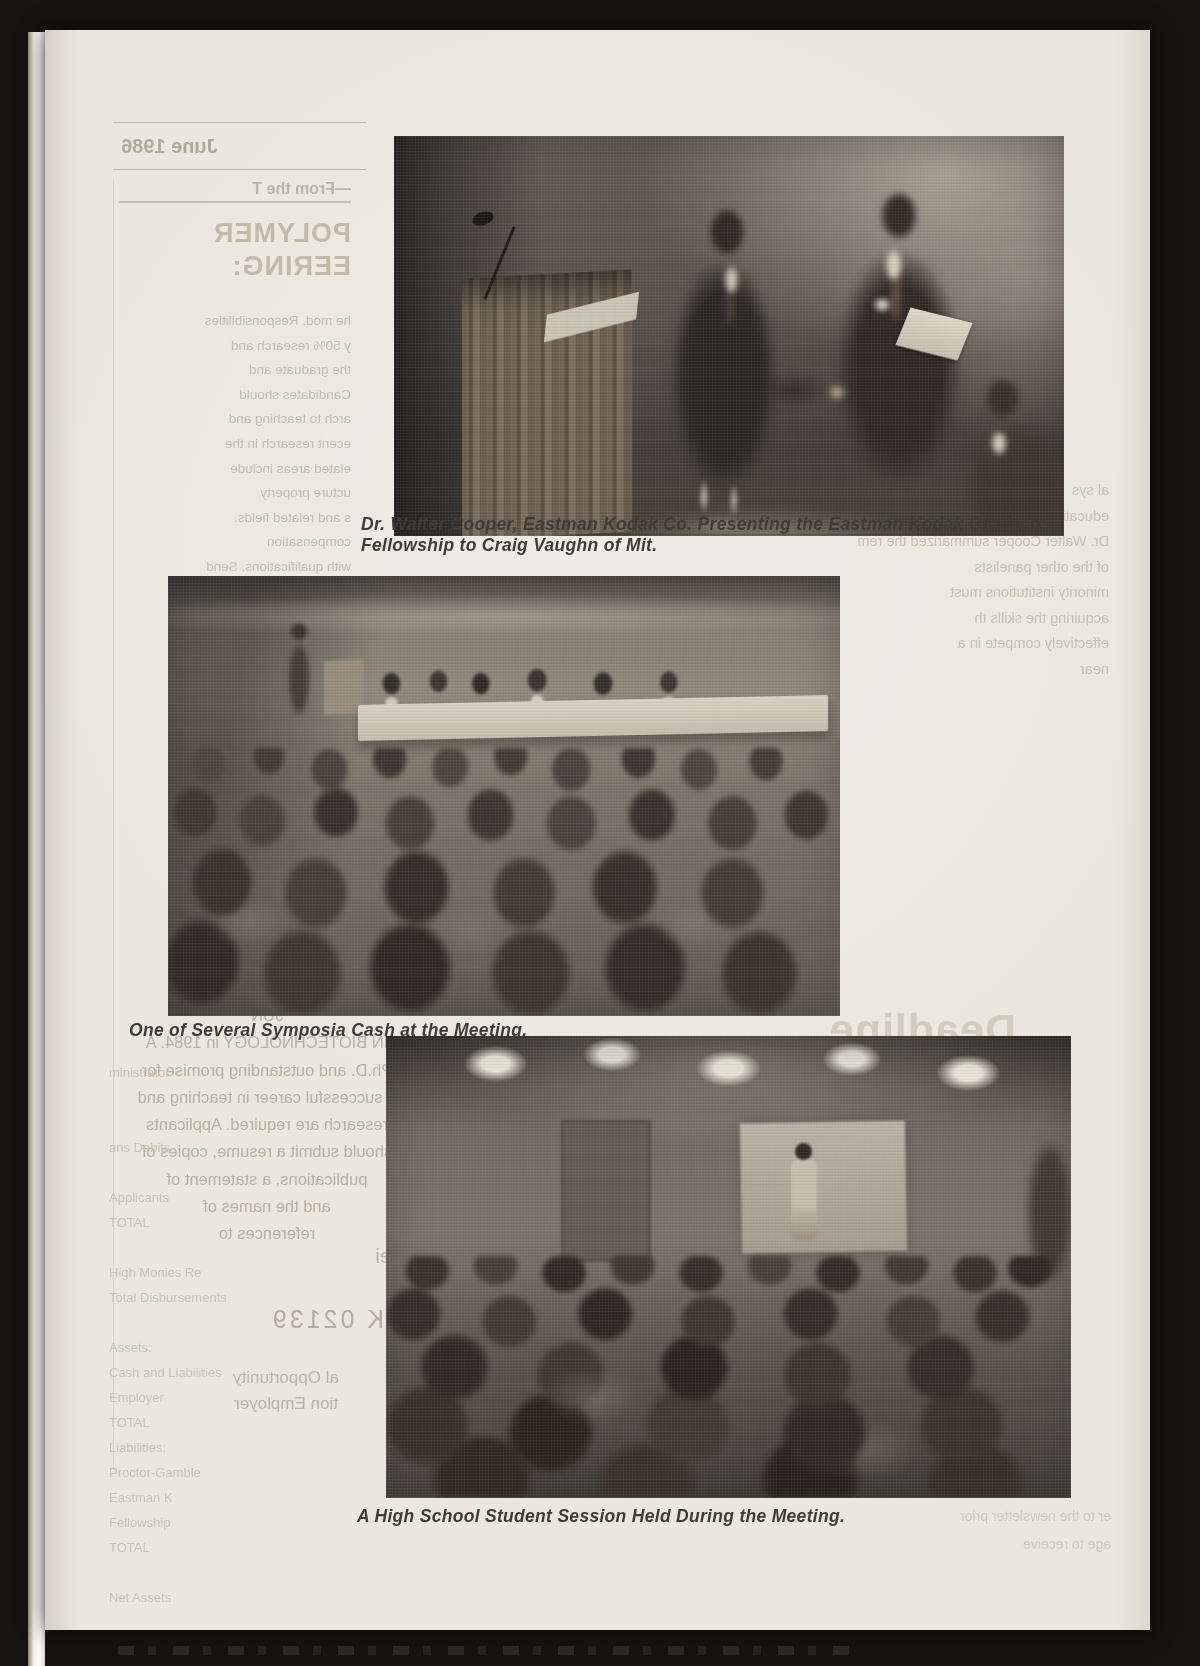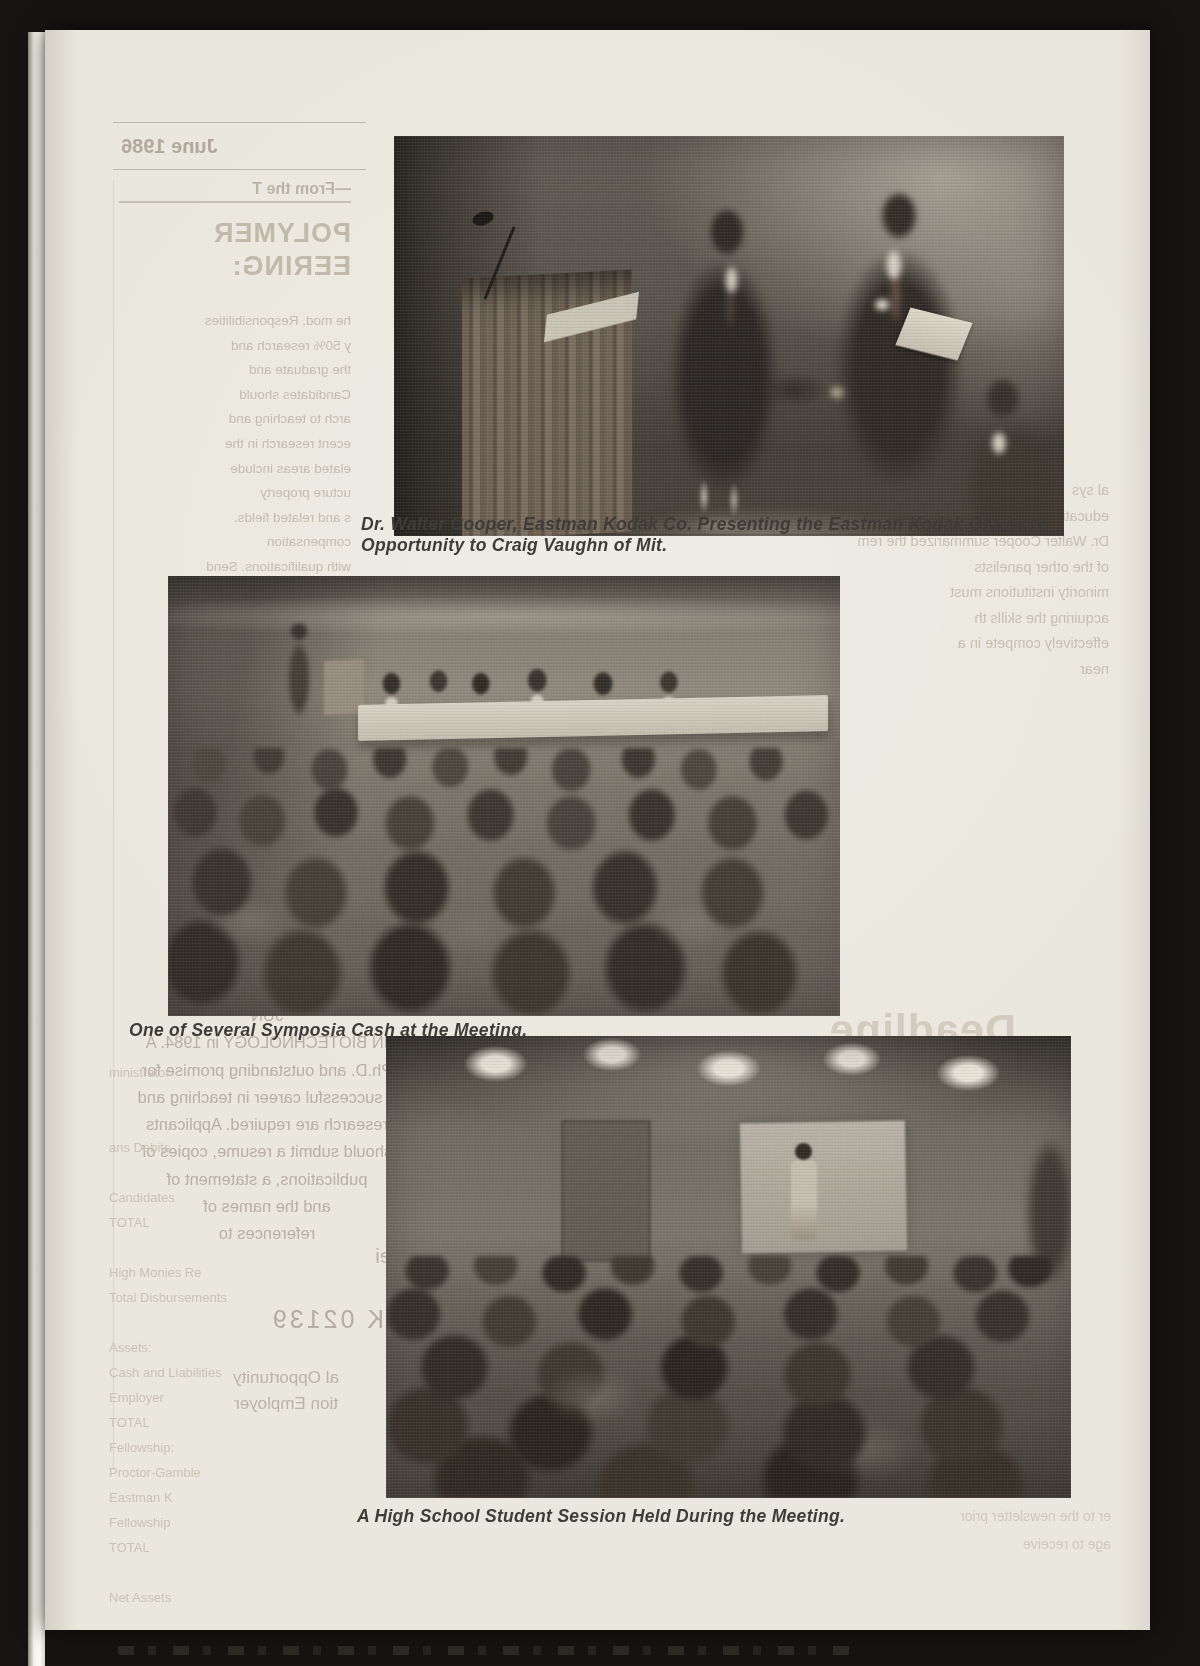--- a/index.html
+++ b/index.html
@@ -244,31 +244,31 @@
     <div class="st st-zip mirror">K 02139</div>
     <div class="st st-eeo1 mirror">al Opportunity</div>
     <div class="st st-eeo2 mirror">tion Employer</div>
 
     <div class="st st-finance">
         <div class="st-line">ministrator</div>
         <div class="st-line">&nbsp;</div>
         <div class="st-line">&nbsp;</div>
         <div class="st-line">ans Debits</div>
         <div class="st-line">&nbsp;</div>
-        <div class="st-line">Candidates</div>
+        <div class="st-line">Applicants</div>
         <div class="st-line">TOTAL</div>
         <div class="st-line">&nbsp;</div>
         <div class="st-line">High Monies Re</div>
         <div class="st-line">Total Disbursements</div>
         <div class="st-line">&nbsp;</div>
         <div class="st-line">Assets:</div>
         <div class="st-line">Cash and Liabilities</div>
         <div class="st-line">Employer</div>
         <div class="st-line">TOTAL</div>
-        <div class="st-line">Fellowship:</div>
+        <div class="st-line">Liabilities:</div>
         <div class="st-line">Proctor-Gamble</div>
         <div class="st-line">Eastman K</div>
         <div class="st-line">Fellowship</div>
         <div class="st-line">TOTAL</div>
         <div class="st-line">&nbsp;</div>
         <div class="st-line">Net Assets</div>
       </div>
 
     <div class="st st-bottomright mirror">
         <div class="st-line">er to the newsletter prior</div>
@@ -283,21 +283,21 @@
       <div class="p1-man-left"></div>
       <div class="p1-arm"></div>
       <div class="p1-man-right"></div>
       <div class="p1-box"></div>
       <div class="p1-man-corner"></div>
       <div class="p1-table"></div>
       <div class="p1-glasses"></div>
     </figure>
     <p class="caption caption1">
       <span>Dr. Walter Cooper, Eastman Kodak Co. Presenting the Eastman Kodak Graduate</span><br>
-      <span>Opportunity to Craig Vaughn of Mit.</span>
+      <span>Fellowship to Craig Vaughn of Mit.</span>
     </p>
 
     <figure class="photo photo2">
       <div class="p2-figure"></div>
       <div class="p2-lectern"></div>
       <div class="p2-panel"></div>
       <div class="p2-table"></div>
       <div class="p2-audience"></div>
     </figure>
     <p class="caption caption2">One of Several Symposia Cash at the Meeting.</p>

